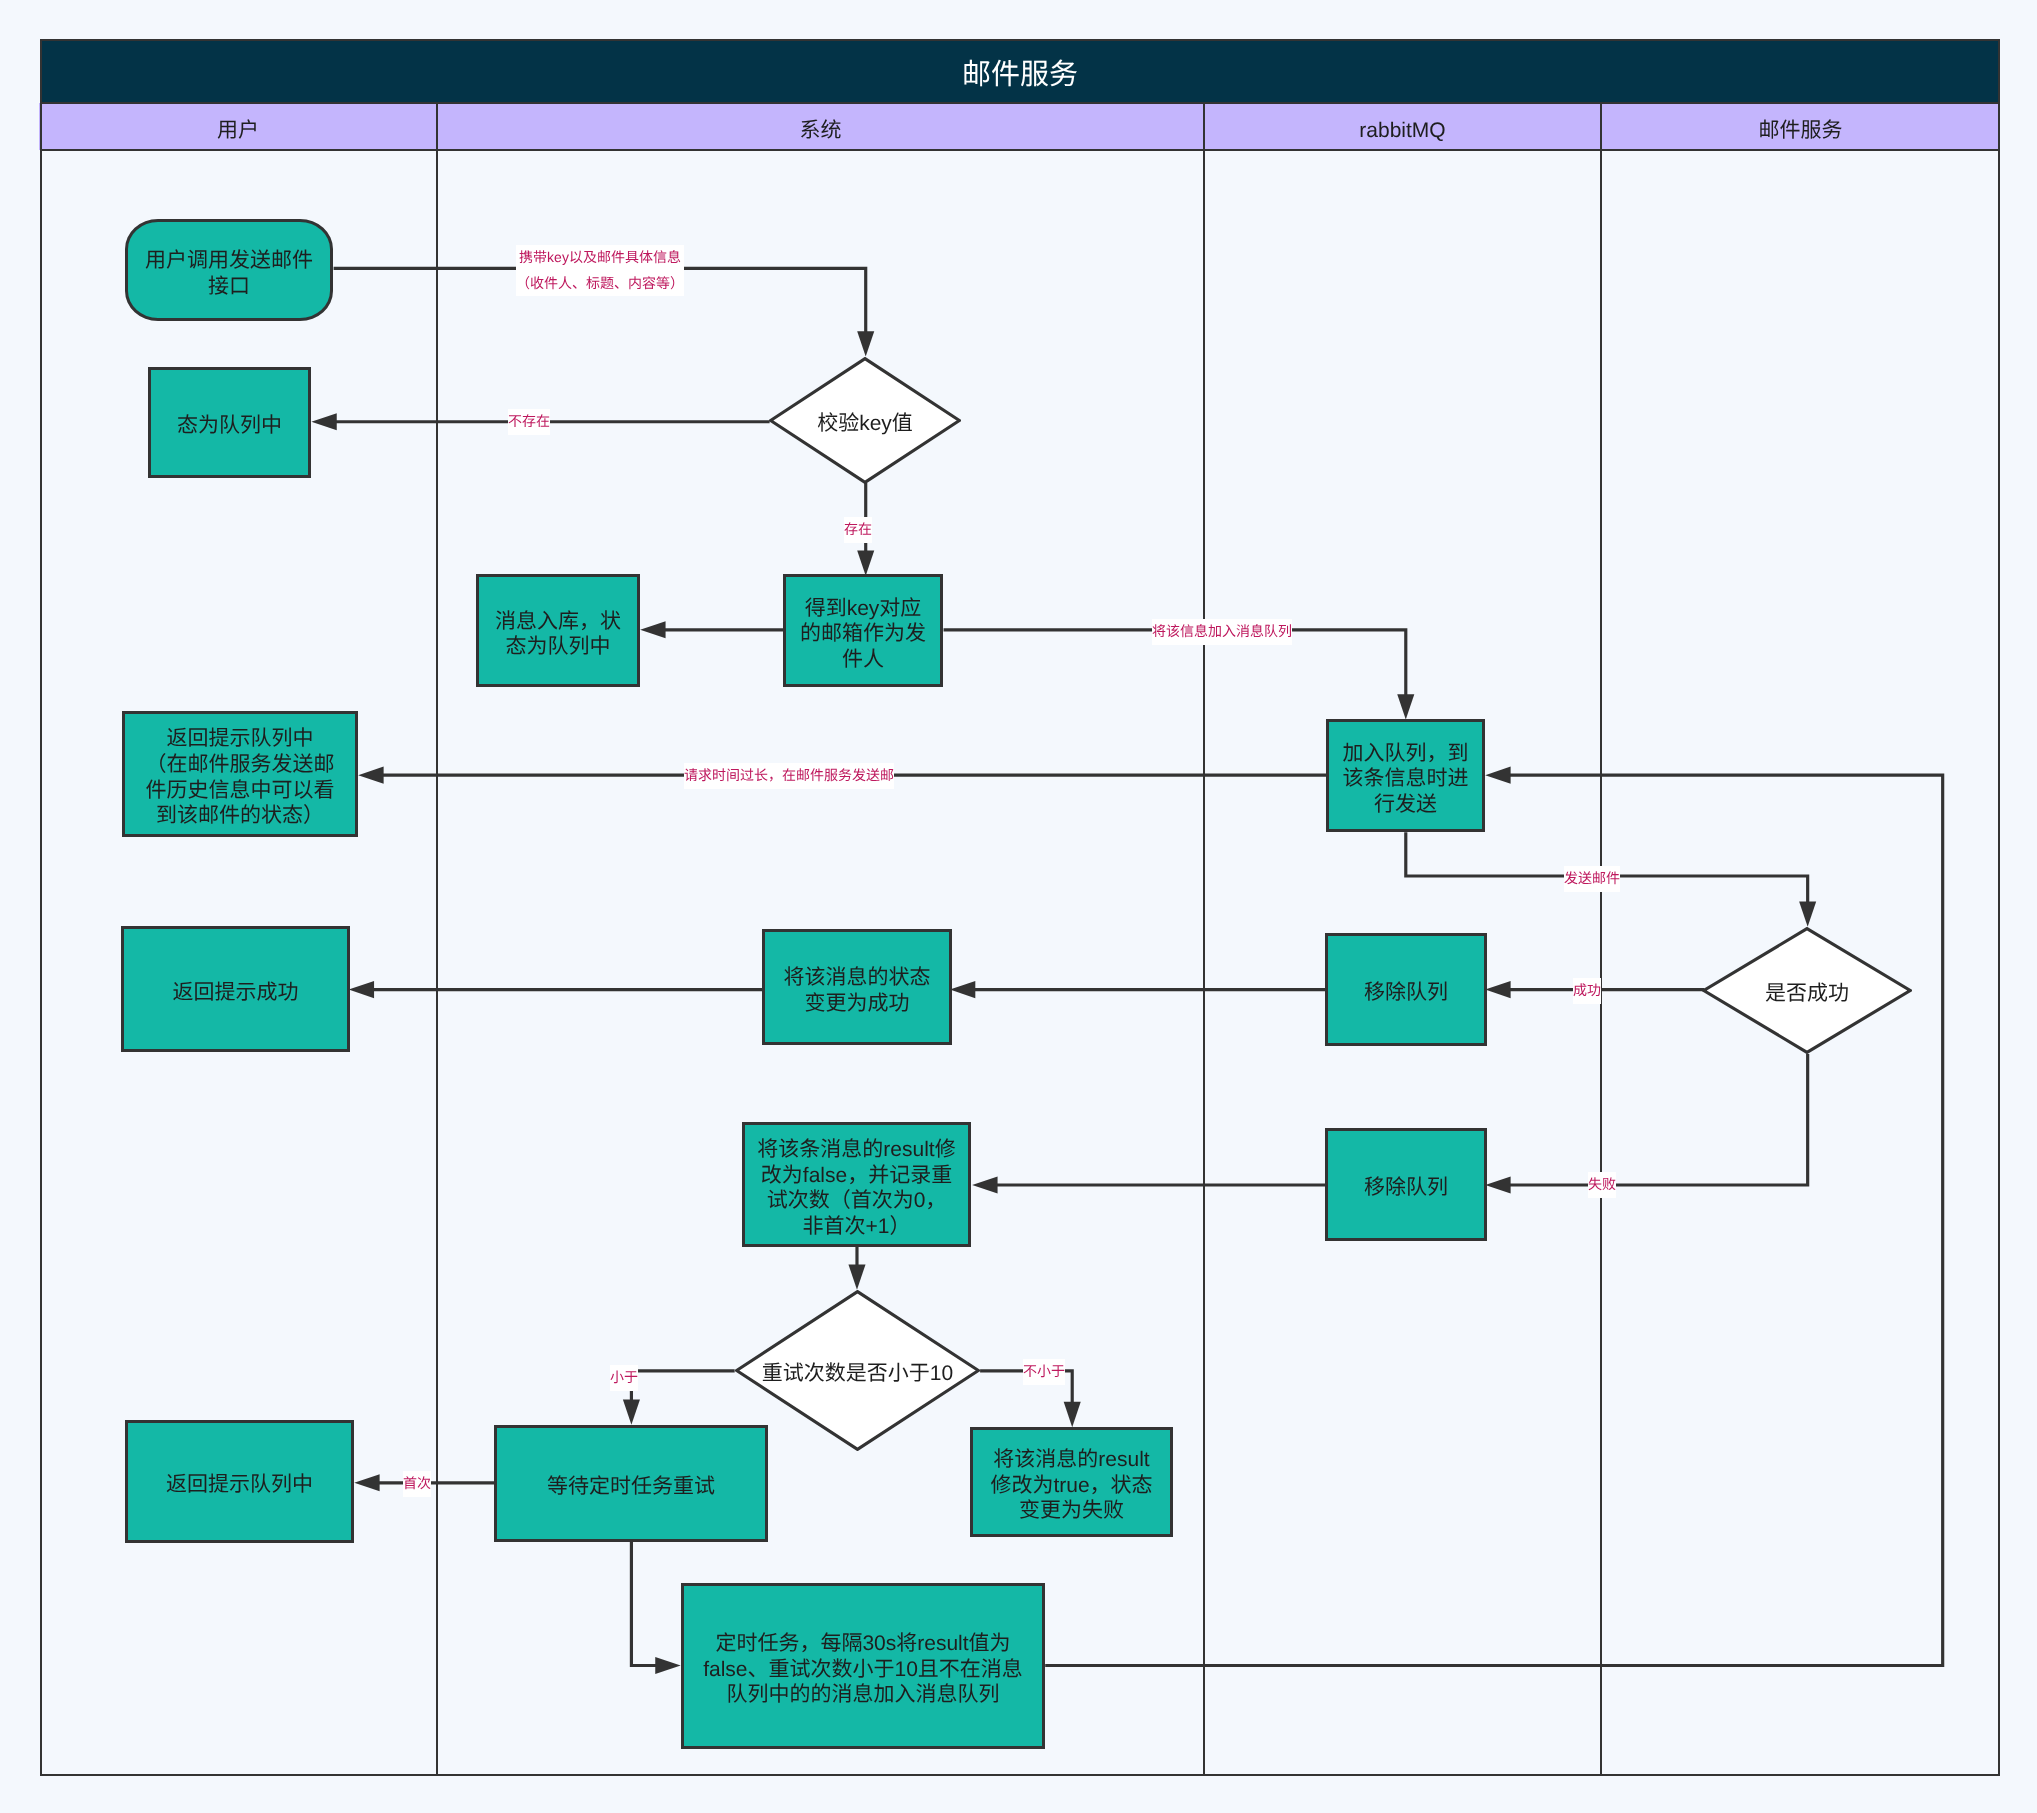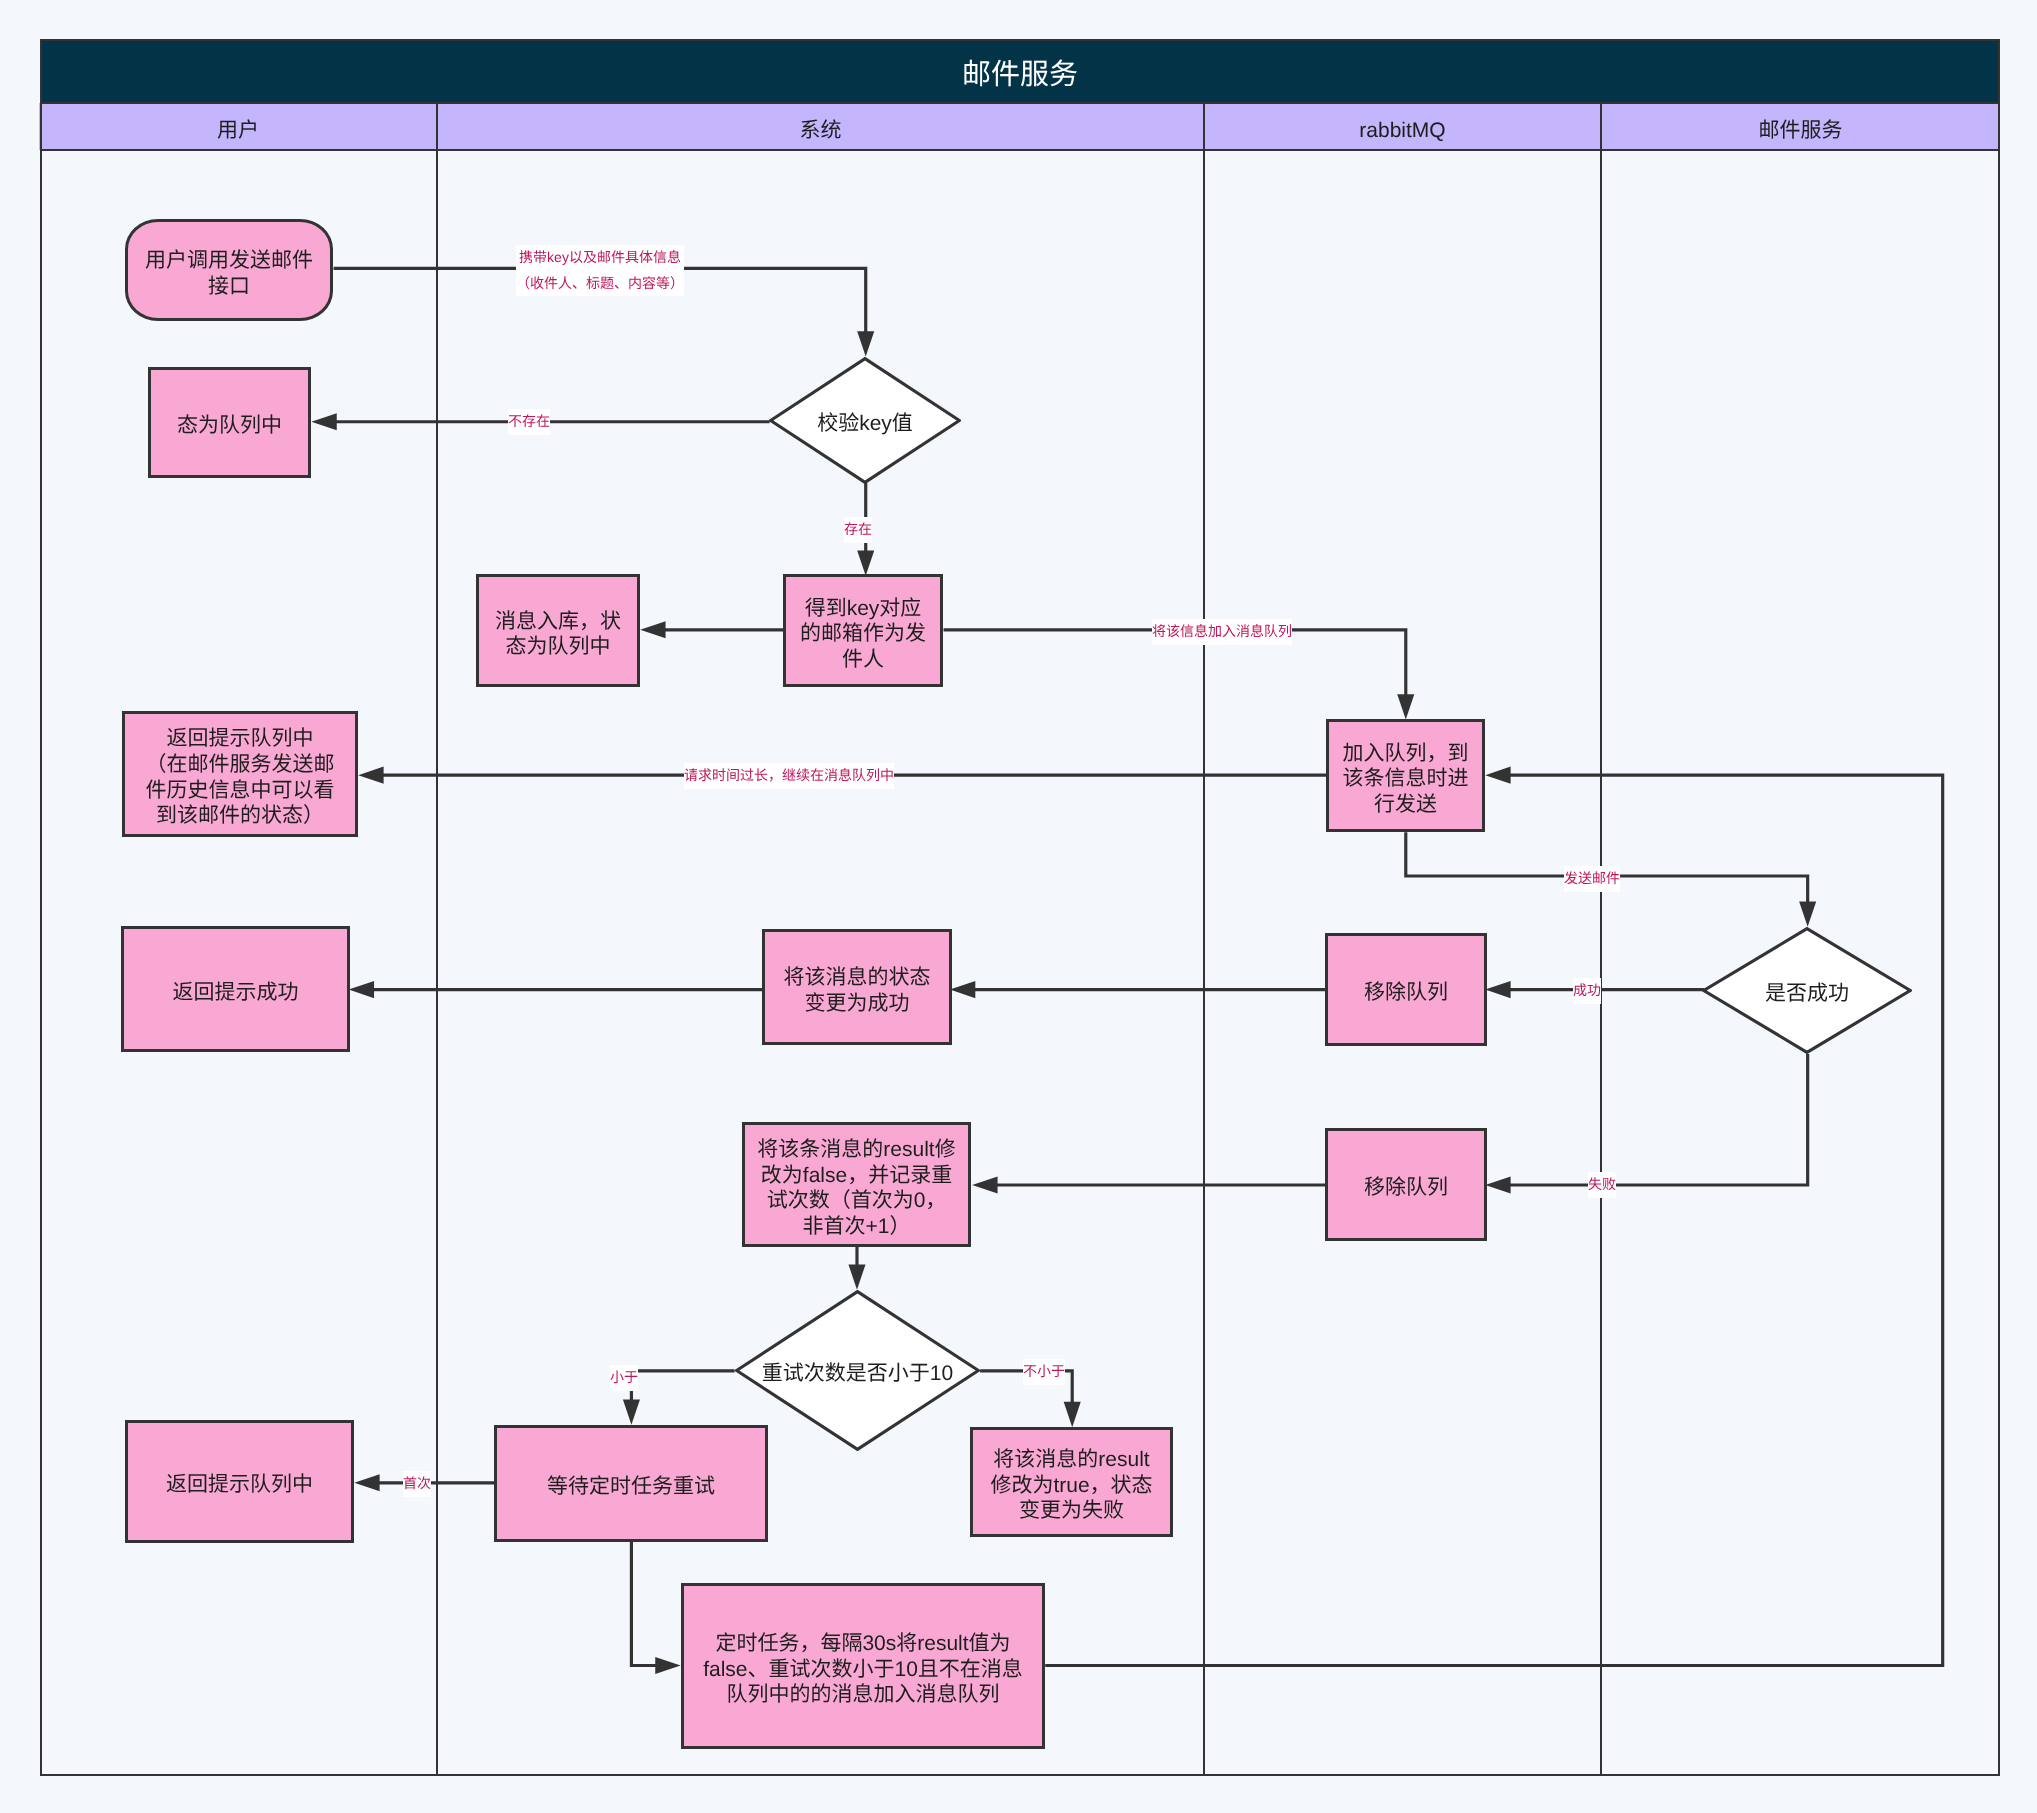--- a/index.html
+++ b/index.html
@@ -10,21 +10,21 @@
   #stage{position:absolute;left:0;top:0;width:2038px;height:1814px;transform:translateZ(0);}
   #edge-layer{position:absolute;left:0;top:0;width:2038px;height:1814px;overflow:visible;}
   .frame-outline{position:absolute;box-sizing:border-box;border:2.4px solid #333;z-index:6;}
   .title-band{position:absolute;box-sizing:border-box;background:#033347;filter:opacity(1);
               display:flex;align-items:center;justify-content:center;}
   .title-text{color:#fff;font-size:29px;line-height:1;position:relative;top:4px;}
   .lane-head{position:absolute;box-sizing:border-box;background:#c4b5fd;filter:opacity(1);
              display:flex;align-items:center;justify-content:center;}
   .lane-head-text{color:#1e1e1e;font-size:21px;line-height:1;position:relative;top:3.6px;}
   .lane-sep{position:absolute;background:#333;}
-  .node{position:absolute;box-sizing:border-box;background:#f9a8d4;border:3.2px solid #333;filter:opacity(1);
+  .node{position:absolute;box-sizing:border-box;background:#14b8a6;border:3.2px solid #333;filter:opacity(1);
         display:flex;flex-direction:column;align-items:center;justify-content:center;
         text-align:center;color:#1e1e1e;font-size:21px;}
   .node .txt{position:relative;top:3.6px;}
   .node .ln{display:block;line-height:25.6px;white-space:pre;}
   .node.stadium{border-radius:33px/30px;}
   .node.diamond{background:none;border:none;}
   .node.diamond .dia-svg{position:absolute;left:0;top:0;}
   .node.diamond .txt{z-index:2;}
   .edge-label{position:absolute;background:#fff;color:#be185d;font-size:14px;filter:opacity(1);
               text-align:center;white-space:pre;}
@@ -241,21 +241,21 @@
     <span class="txt">
         <span class="ln">定时任务，每隔30s将result值为</span>
         <span class="ln">false、重试次数小于10且不在消息</span>
         <span class="ln">队列中的的消息加入消息队列</span>
       </span>
   </div>
   <div class="edge-label" style="left: 516px; top: 245px;"><span class="ln">携带key以及邮件具体信息</span><span class="ln">（收件人、标题、内容等）</span></div>
   <div class="edge-label" style="left: 508px; top: 409px;"><span class="ln">不存在</span></div>
   <div class="edge-label" style="left: 844px; top: 517px;"><span class="ln">存在</span></div>
   <div class="edge-label" style="left: 1112px; top: 619px; margin-left: 40px;"><span class="ln">将该信息加入消息队列</span></div>
-  <div class="edge-label" style="left: 684px; top: 763px;"><span class="ln">请求时间过长，继续在消息队列中</span></div>
+  <div class="edge-label" style="left: 684px; top: 763px;"><span class="ln">请求时间过长，在邮件服务发送邮</span></div>
   <div class="edge-label" style="left: 1564px; top: 866px;"><span class="ln">发送邮件</span></div>
   <div class="edge-label" style="left: 1573px; top: 978px;"><span class="ln">成功</span></div>
   <div class="edge-label" style="left: 1588px; top: 1172px; text-align: right;"><span class="ln">失败</span></div>
   <div class="edge-label" style="left: 610px; top: 1365px;"><span class="ln">小于</span></div>
   <div class="edge-label" style="left: 1023px; top: 1359px;"><span class="ln">不小于</span></div>
   <div class="edge-label" style="left: 403px; top: 1471px;"><span class="ln">首次</span></div>
   <div class="frame-outline" style="left:40px;top:39px;width:1960px;height:1737px;border-width:2.4px"></div>
 </div>
 
 

